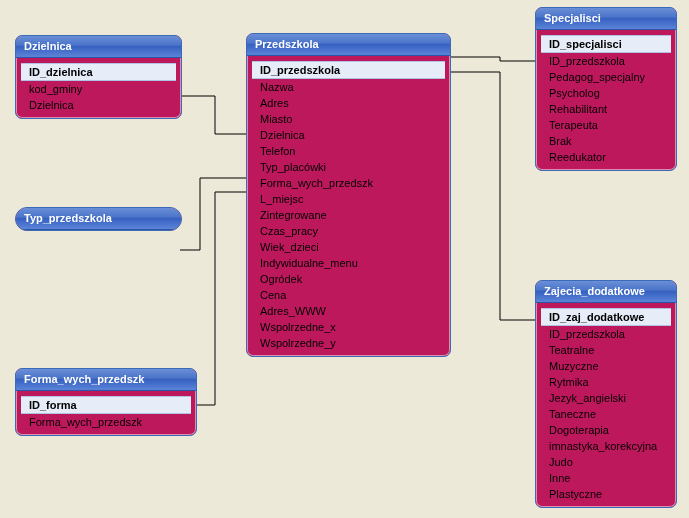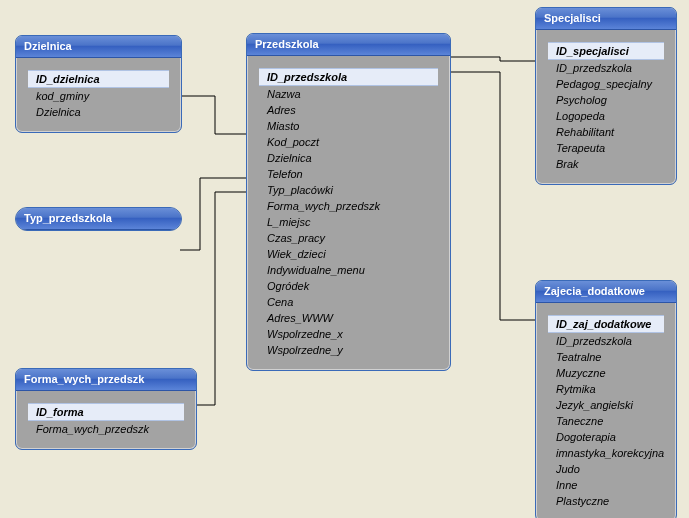--- a/index.html
+++ b/index.html
@@ -7,40 +7,39 @@
     background: #ece9d8;
     font-family: Tahoma, Verdana, sans-serif;
     font-size: 11px;
     width: 689px;
     height: 518px;
     position: relative;
     overflow: hidden;
   }
   .table-box {
     position: absolute;
-    background: #a3a3a3;
+    background: #be185d;
     border: 1px solid #3a6ab8;
     border-radius: 7px;
     box-shadow: 0 0 0 1px rgba(255,255,255,0.5) inset;
     overflow: hidden;
   }
   .table-header {
     background: linear-gradient(#6a8fd8, #4a73c8 45%, #335ebf 46%, #5b84d8);
     color: #fff;
     font-weight: bold;
     font-size: 11px;
     padding: 4px 8px 5px 8px;
     border-bottom: 1px solid #2d55a6;
   }
   .field-list {
-    padding: 12px;
+    padding: 5px;
     margin: 0;
     max-height: 400px;
     overflow-y: auto;
-    font-style: italic;
   }
   .field {
     padding: 1px 8px 1px 8px;
     line-height: 14px;
     color: #000;
     white-space: nowrap;
   }
   .field.pk {
     font-weight: bold;
     background: #e6ecf8;
@@ -87,48 +86,48 @@
   </div>
 </div>
 
 <div class="table-box" style="left:246px; top:25px; width:203px;margin-top:8px;">
   <div class="table-header">Przedszkola</div>
   <div class="field-list">
     <div class="field pk">ID_przedszkola</div>
     <div class="field">Nazwa</div>
     <div class="field">Adres</div>
     <div class="field">Miasto</div>
-    <div class="field">Kod_poczt</div>
     <div class="field">Dzielnica</div>
     <div class="field">Telefon</div>
     <div class="field">Typ_placówki</div>
     <div class="field">Forma_wych_przedszk</div>
     <div class="field">L_miejsc</div>
+    <div class="field">Zintegrowane</div>
     <div class="field">Czas_pracy</div>
     <div class="field">Wiek_dzieci</div>
     <div class="field">Indywidualne_menu</div>
     <div class="field">Ogródek</div>
     <div class="field">Cena</div>
     <div class="field">Adres_WWW</div>
     <div class="field">Wspolrzedne_x</div>
     <div class="field">Wspolrzedne_y</div>
   </div>
 </div>
 
 <div class="table-box" style="left:535px; top:7px; width:140px;">
   <div class="table-header">Specjalisci</div>
   <div class="field-list">
     <div class="field pk">ID_specjalisci</div>
     <div class="field">ID_przedszkola</div>
     <div class="field">Pedagog_specjalny</div>
     <div class="field">Psycholog</div>
-    <div class="field">Logopeda</div>
     <div class="field">Rehabilitant</div>
     <div class="field">Terapeuta</div>
     <div class="field">Brak</div>
+    <div class="field">Reedukator</div>
   </div>
 </div>
 
 <div class="table-box" style="left:535px; top:280px; width:140px;">
   <div class="table-header">Zajecia_dodatkowe</div>
   <div class="field-list">
     <div class="field pk">ID_zaj_dodatkowe</div>
     <div class="field">ID_przedszkola</div>
     <div class="field">Teatralne</div>
     <div class="field">Muzyczne</div>

